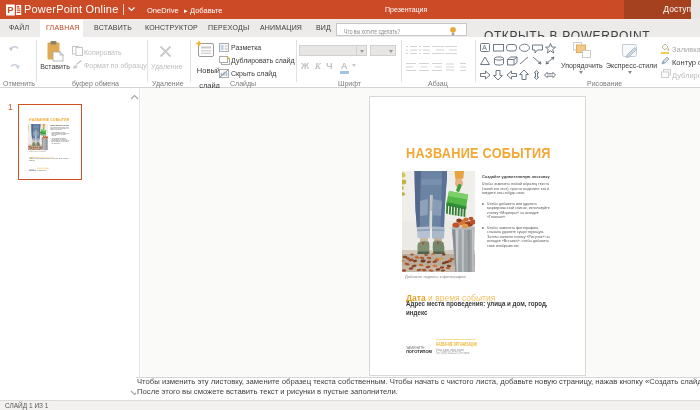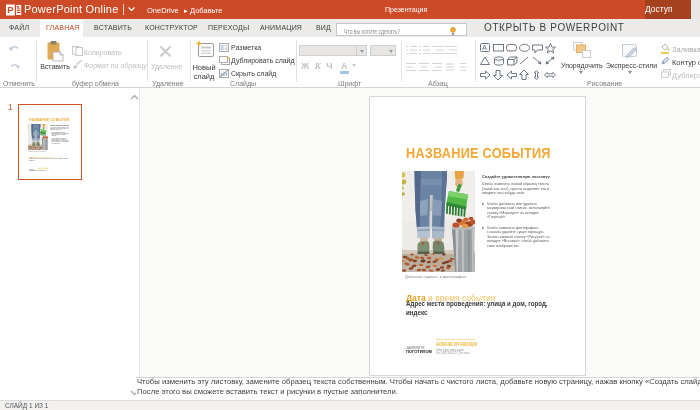--- a/index.html
+++ b/index.html
@@ -4,21 +4,21 @@
 <style>
   * { margin:0; padding:0; box-sizing:border-box; }
   html,body { width:700px; height:410px; overflow:hidden; font-family:"Liberation Sans", sans-serif; background:#fff; }
   .abs { position:absolute; }
   #app { position:relative; width:700px; height:410px; }
 
   
   #topbar { position:absolute; left:0; top:0; width:700px; height:19px; background:#CD4A26; }
   #topbar .brand { position:absolute; left:24px; top:3px; color:#fff; font-size:11px; font-weight:400; letter-spacing:0.2px; }
   #topbar .crumb { position:absolute; top:6px; color:#fff; font-size:7.5px; }
-  #dostup { position:absolute; right:9px; top:0; width:46px; height:19px; background:#A64120; color:#fff; font-size:8.5px; text-align:left; line-height:19px; }
+  #dostup { position:absolute; right:9px; top:0; width:67px; height:19px; background:#A64120; color:#fff; font-size:8.5px; text-align:right; line-height:19px; }
   #topright { position:absolute; right:0; top:0; width:9px; height:19px; background:#E9E7E4; }
 
   
   #tabrow { position:absolute; left:0; top:19px; width:700px; height:18px; background:#ECEBE9; }
   .tab { position:absolute; top:0; height:18px; line-height:18px; font-size:7px; white-space:nowrap; color:#404040; letter-spacing:0.2px; }
   .tab.active { color:#C1471F; }
   #activebg { position:absolute; left:40px; top:1px; width:43px; height:17px; background:#fff; }
 
   
   #ribbon { position:absolute; left:0; top:37px; width:700px; height:51px; background:#fff; border-bottom:1px solid #D6D4D2; }
@@ -87,21 +87,21 @@
     <span class="tab" style="left:208px;">ПЕРЕХОДЫ</span>
     <span class="tab" style="left:260px;">АНИМАЦИЯ</span>
     <span class="tab" style="left:316px;">ВИД</span>
     <div class="abs" style="left:336px; top:4px; width:131px; height:13px; background:#fff; border:1px solid #C9C7C5;">
       <span style="position:absolute; left:7px; top:3.5px; font-size:6.5px; color:#8a8a8a; white-space:nowrap; transform:scaleX(0.78); transform-origin:0 0;">Что вы хотите сделать?</span>
       <svg style="position:absolute; right:9px; top:2px;" width="8" height="10" viewBox="0 0 8 10">
         <circle cx="4" cy="3.8" r="2.9" fill="#E9A83C"></circle>
         <rect x="2.9" y="6.8" width="2.3" height="2.4" fill="#a0a0a0"></rect>
       </svg>
     </div>
-    <span class="tab" style="left:484px; font-size:10px; letter-spacing:0.6px;">ОТКРЫТЬ В POWERPOINT</span>
+    <span class="tab" style="left:484px; font-size:12px; letter-spacing:0.6px;margin-top:8px;">ОТКРЫТЬ В POWERPOINT</span>
   </div>
 
   <div id="ribbon">
 
 <svg class="abs" style="left:8px; top:7px;" width="13" height="10" viewBox="0 0 13 10">
   <path d="M2.5 5.5 C3.5 2.5 8 1.5 10 4.5" fill="none" stroke="#C2CCD8" stroke-width="1.4"></path>
   <path d="M0.8 3.8 L5.2 3.6 L3.2 7.6 Z" fill="#C2CCD8"></path>
 </svg>
 <svg class="abs" style="left:8px; top:25px;" width="13" height="10" viewBox="0 0 13 10">
   <path d="M10.5 5.5 C9.5 2.5 5 1.5 3 4.5" fill="none" stroke="#C9D2DC" stroke-width="1.4"></path>
@@ -138,21 +138,21 @@
 <div class="glabel" style="left:152px;">Удаление</div>
 <div class="vdiv" style="left:190px;"></div>
 
 <svg class="abs" style="left:195px; top:3px;" width="19" height="17" viewBox="0 0 19 17">
   <rect x="3.5" y="3.5" width="15" height="13" rx="1.5" fill="#fff" stroke="#9A9A9A"></rect>
   <rect x="6" y="6.5" width="10" height="2" fill="#C9C9C9"></rect>
   <rect x="6" y="10" width="10" height="1.4" fill="#D5D5D5"></rect>
   <rect x="6" y="12.6" width="10" height="1.4" fill="#D5D5D5"></rect>
   <path d="M4 0 L5 2.6 L7.6 3.4 L5 4.4 L4 7 L3 4.4 L0.4 3.4 L3 2.6 Z" fill="#F0B32E"></path>
 </svg>
-<div class="btnlabel" style="position:absolute; left:188px; top:25.5px; width:32px; text-align:center; line-height:9px;">Новый<br>слайд</div>
+<div class="btnlabel" style="position:absolute; left:188px; top:25.5px; width:32px; text-align:right; line-height:15px;">Новый<br>слайд</div>
 
 <svg class="abs" style="left:219px; top:6px;" width="10" height="9" viewBox="0 0 10 9">
   <rect x="0.5" y="0.5" width="9" height="8" fill="#fff" stroke="#ABABAB"></rect>
   <rect x="1.6" y="1.8" width="3" height="5.4" fill="#C3D3E3"></rect>
   <rect x="5.6" y="1.8" width="3" height="2" fill="#D9D9D9"></rect>
   <rect x="5.6" y="4.6" width="3" height="2.6" fill="#D9D9D9"></rect>
 </svg>
 <div class="btnlabel" style="position:absolute; left:231px; top:7px; font-size:7px;">Разметка</div>
 
 <svg class="abs" style="left:219px; top:19px;" width="11" height="9" viewBox="0 0 11 9">

